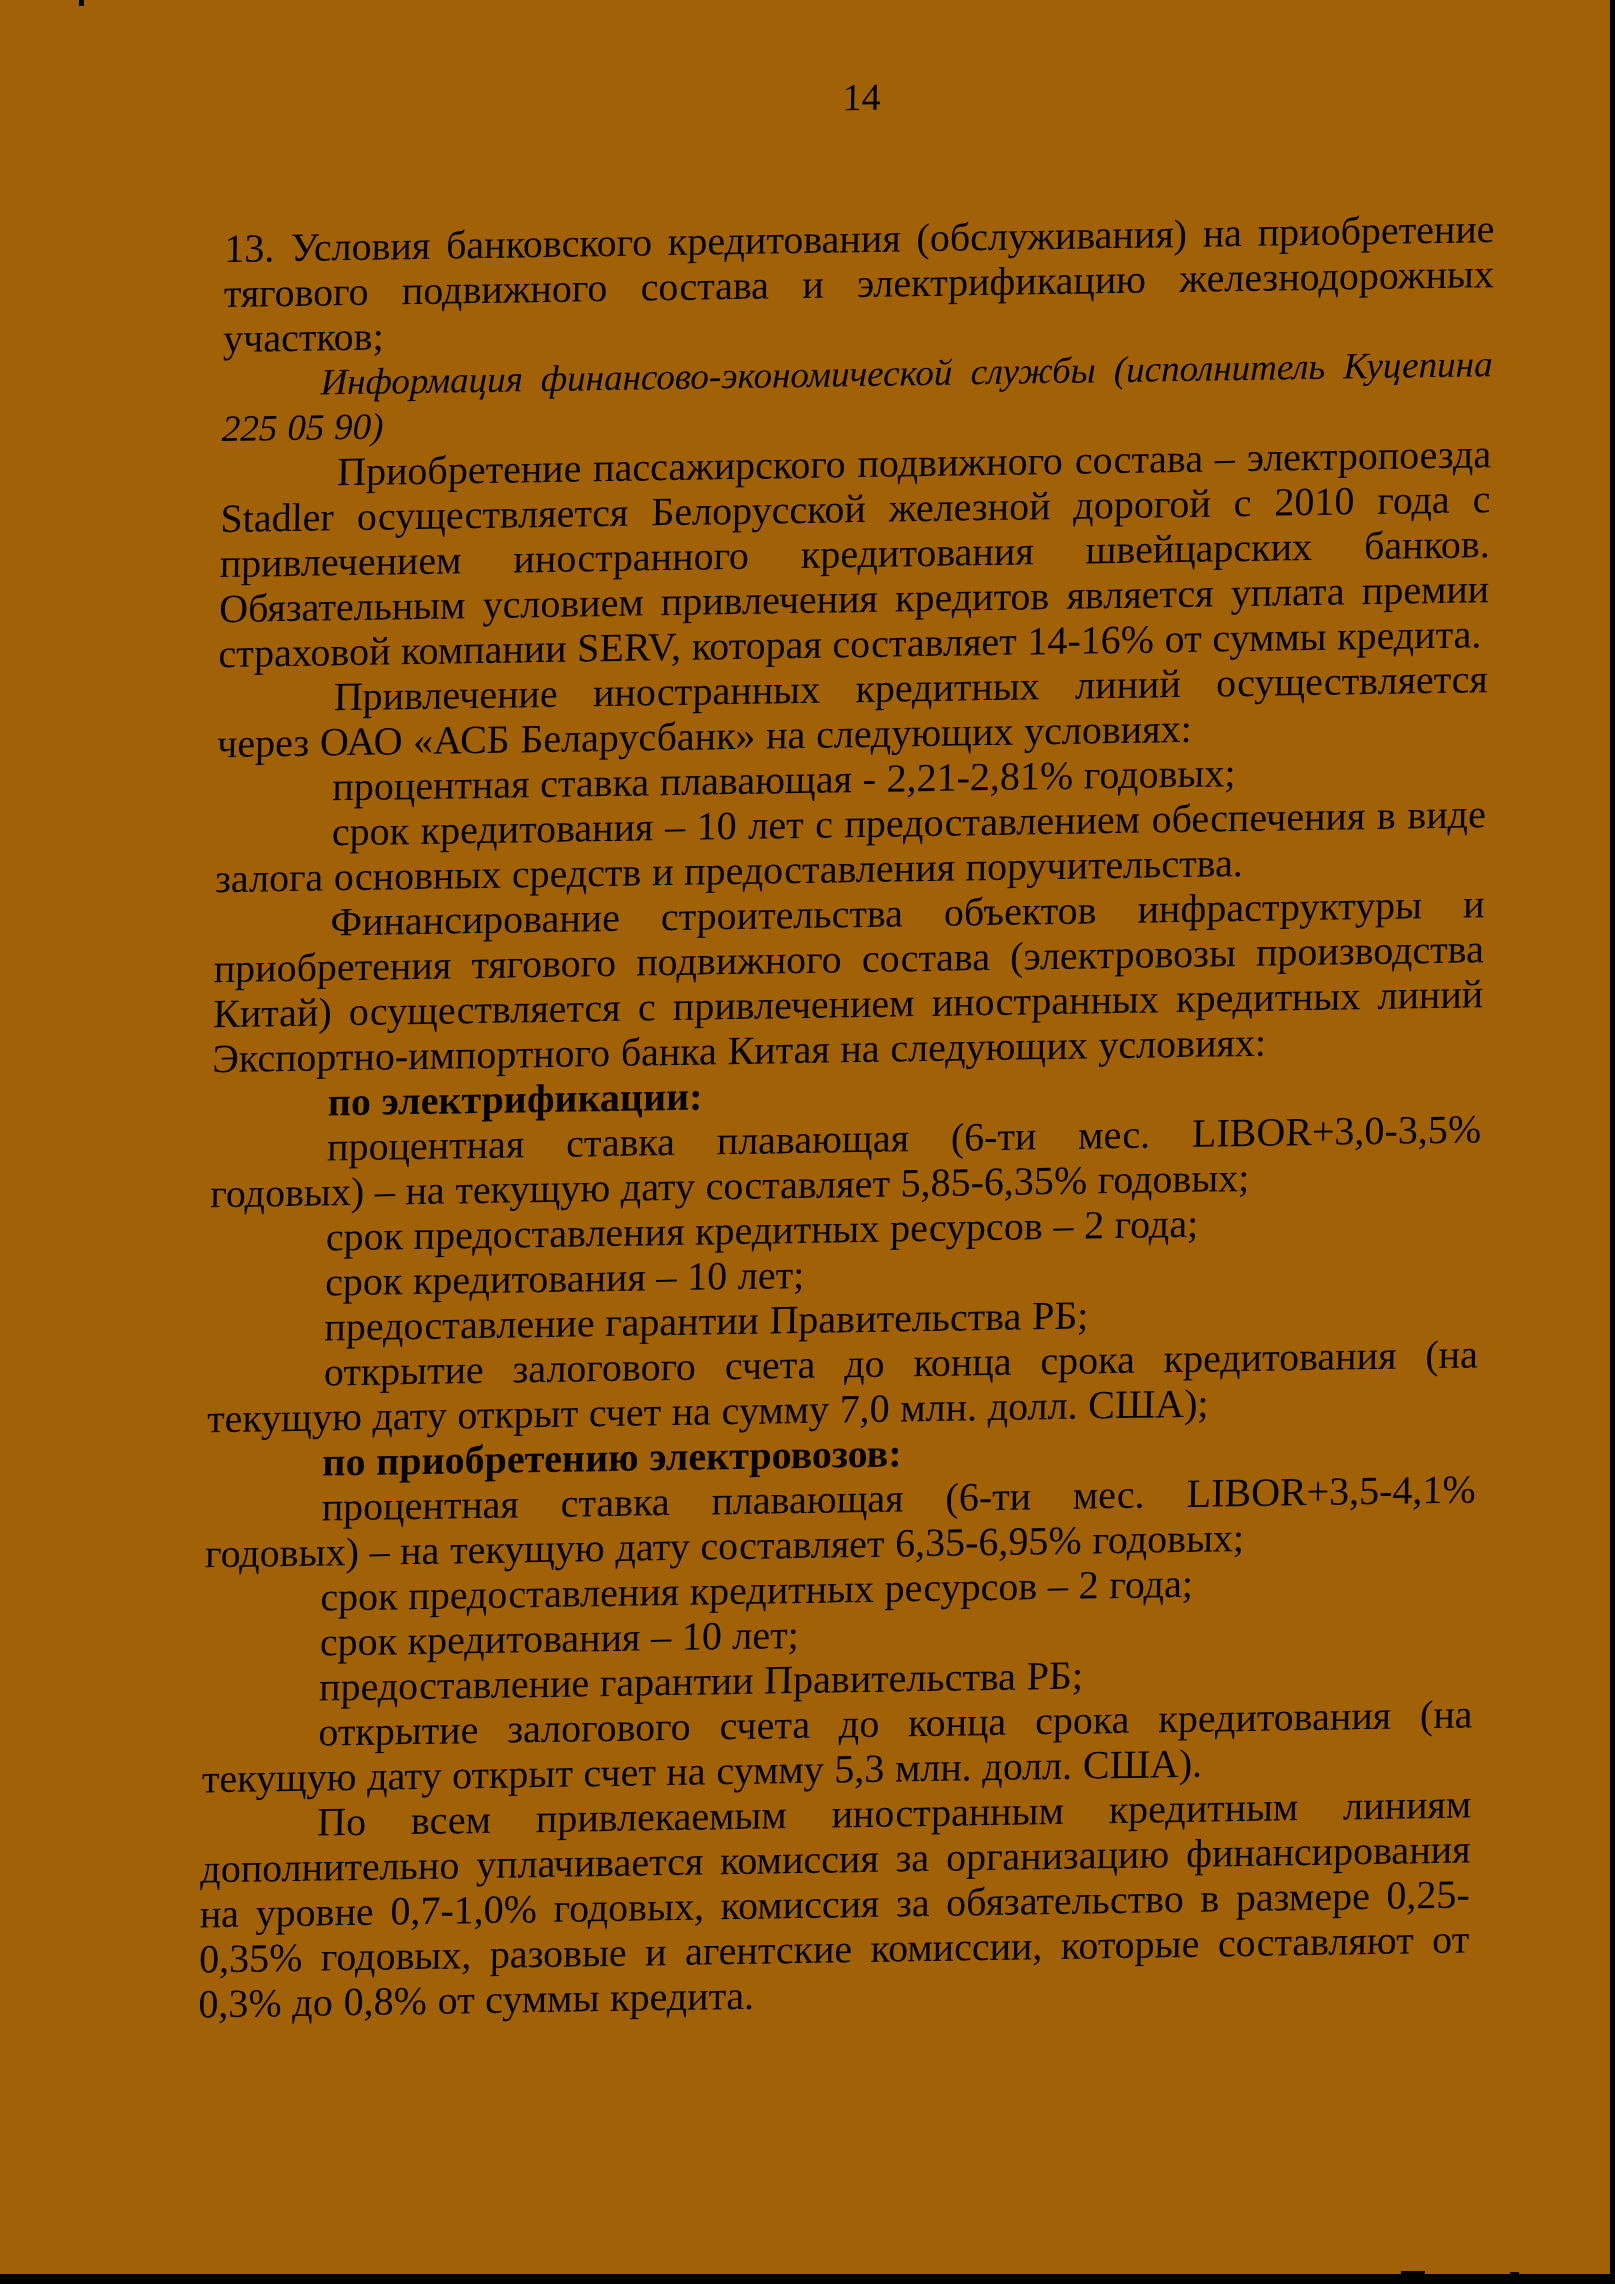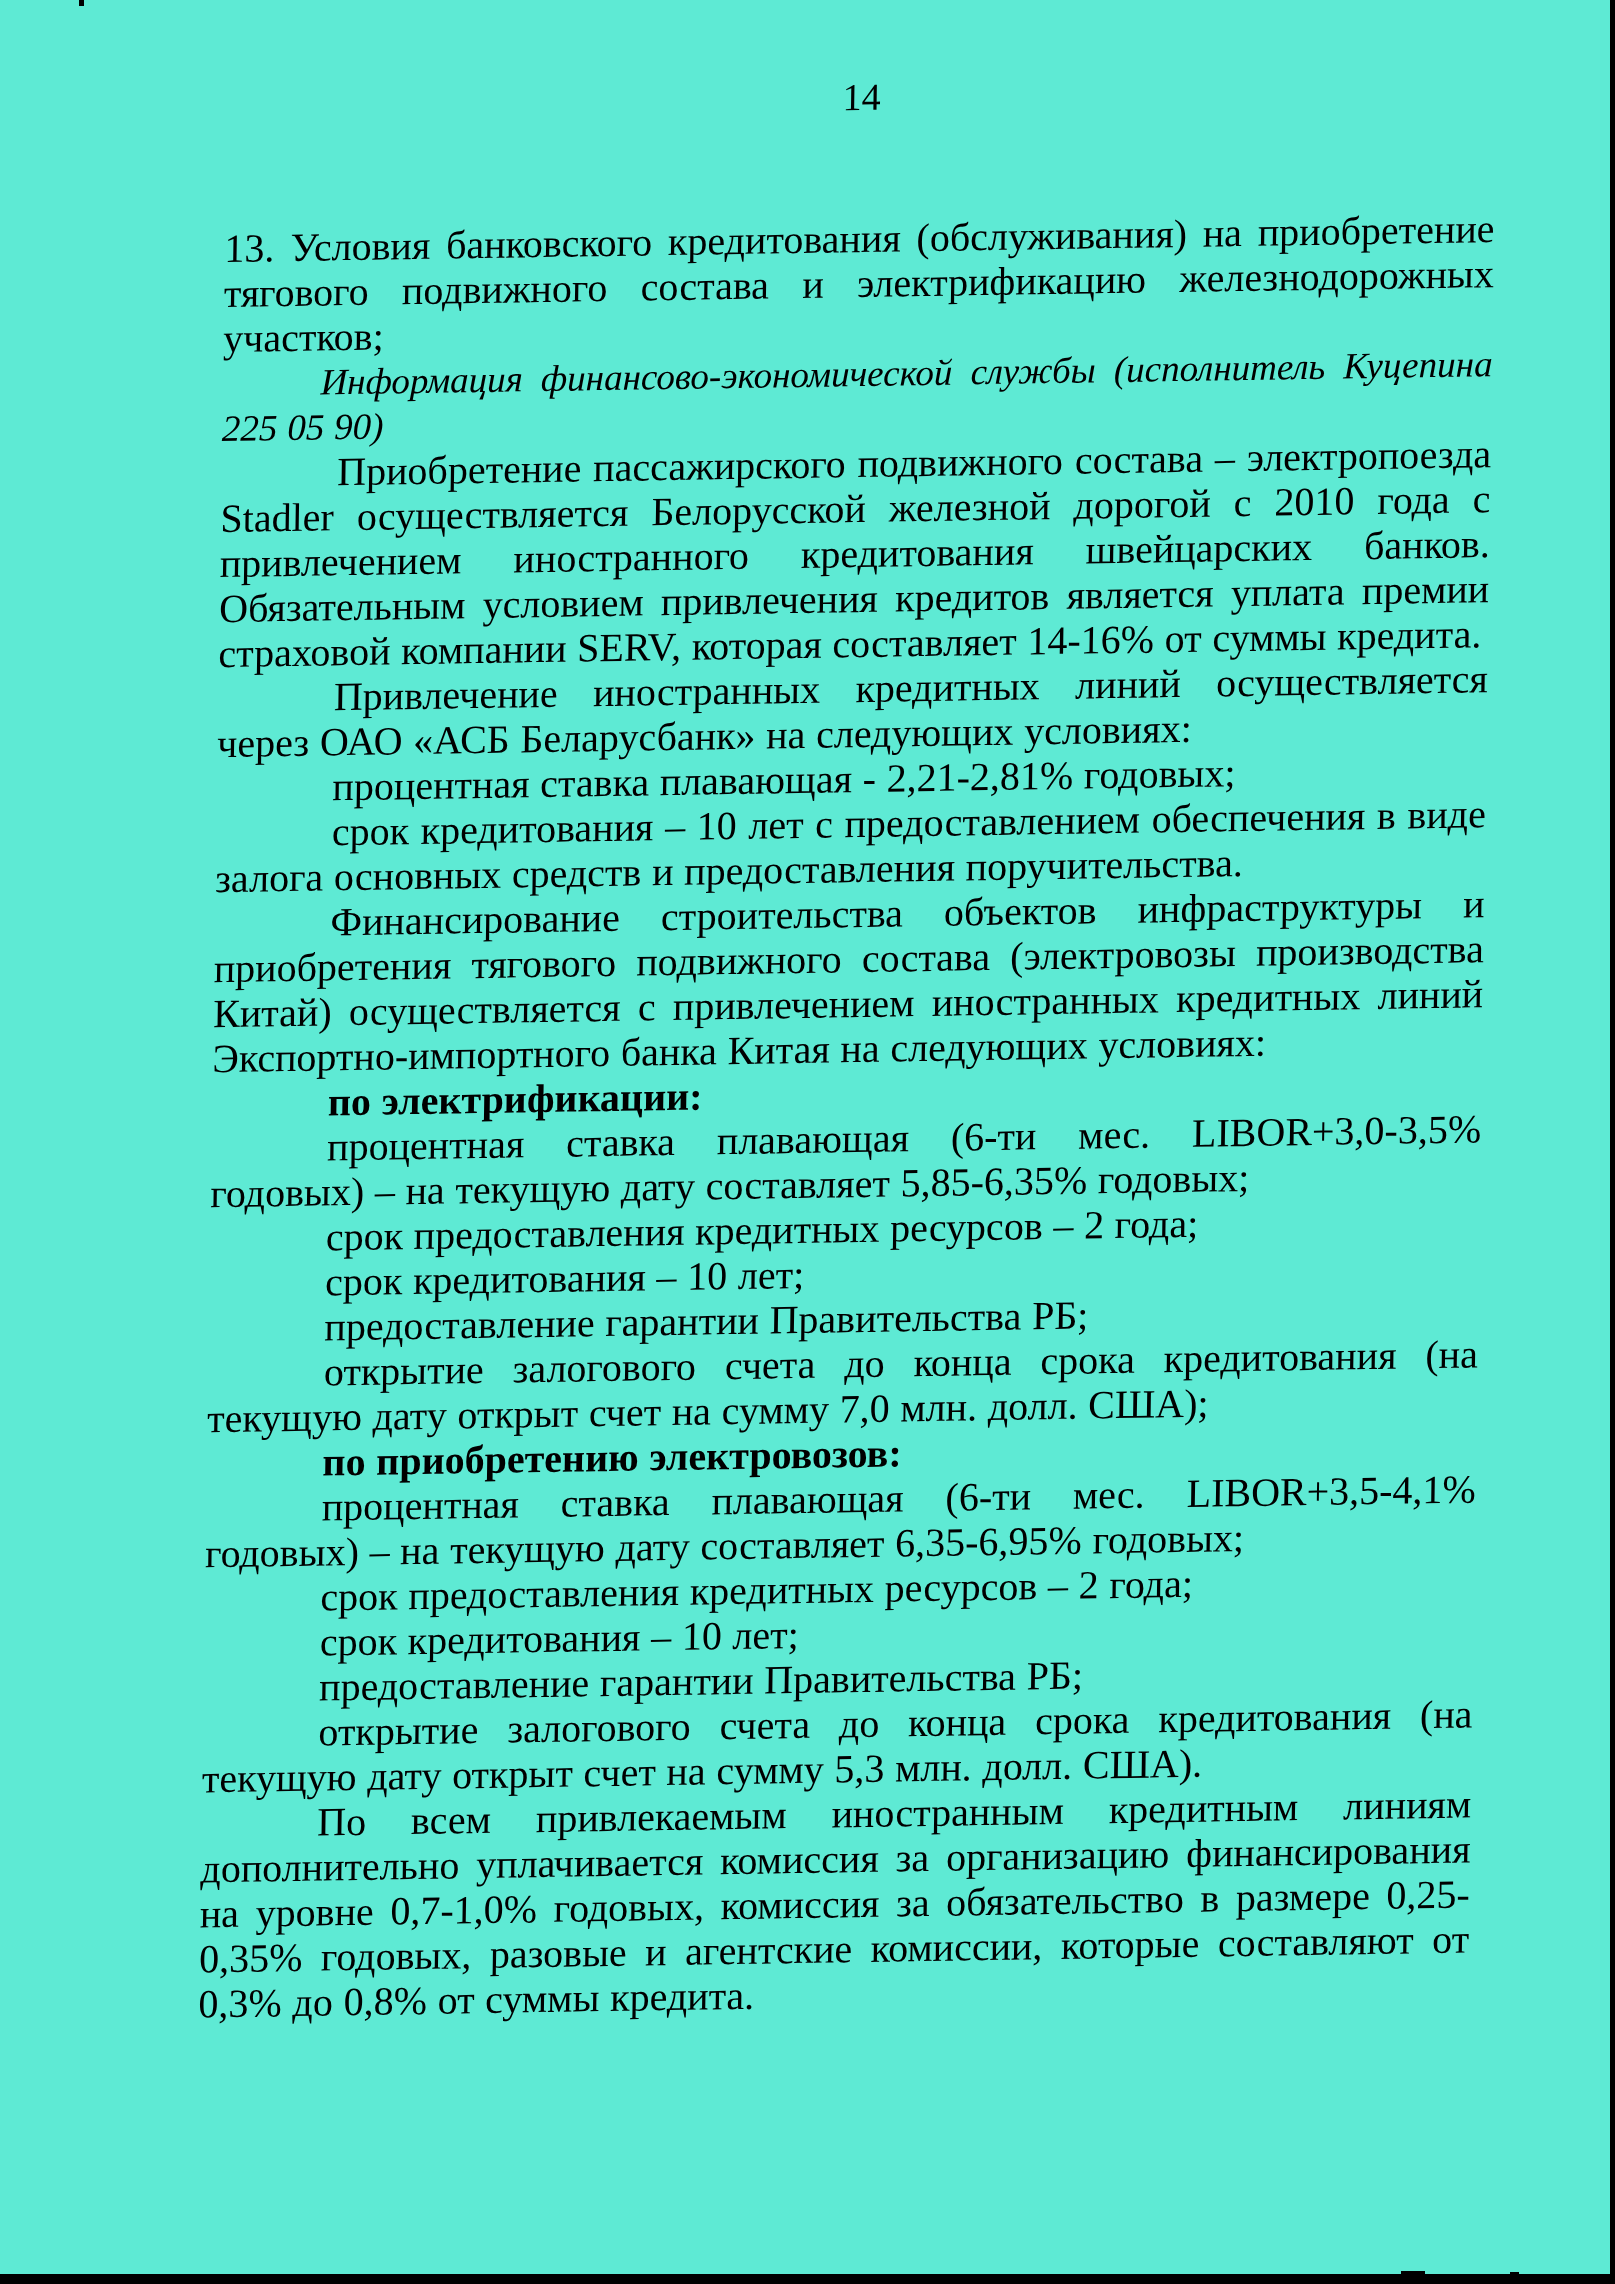--- a/index.html
+++ b/index.html
@@ -4,21 +4,21 @@
 <style>
   html, body {
     margin: 0;
     padding: 0;
     background: #ffffff;
   }
   .page {
     position: relative;
     width: 1616px;
     height: 2284px;
-    background: #5eead4;
+    background: #a16207;
     overflow: hidden;
     font-family: "Liberation Serif", serif;
     color: #000000;
   }
   .content {
     position: absolute;
     left: 227px;
     top: 85px;
     width: 1270px;
     transform: skewY(-0.9deg) skewX(-0.85deg);

